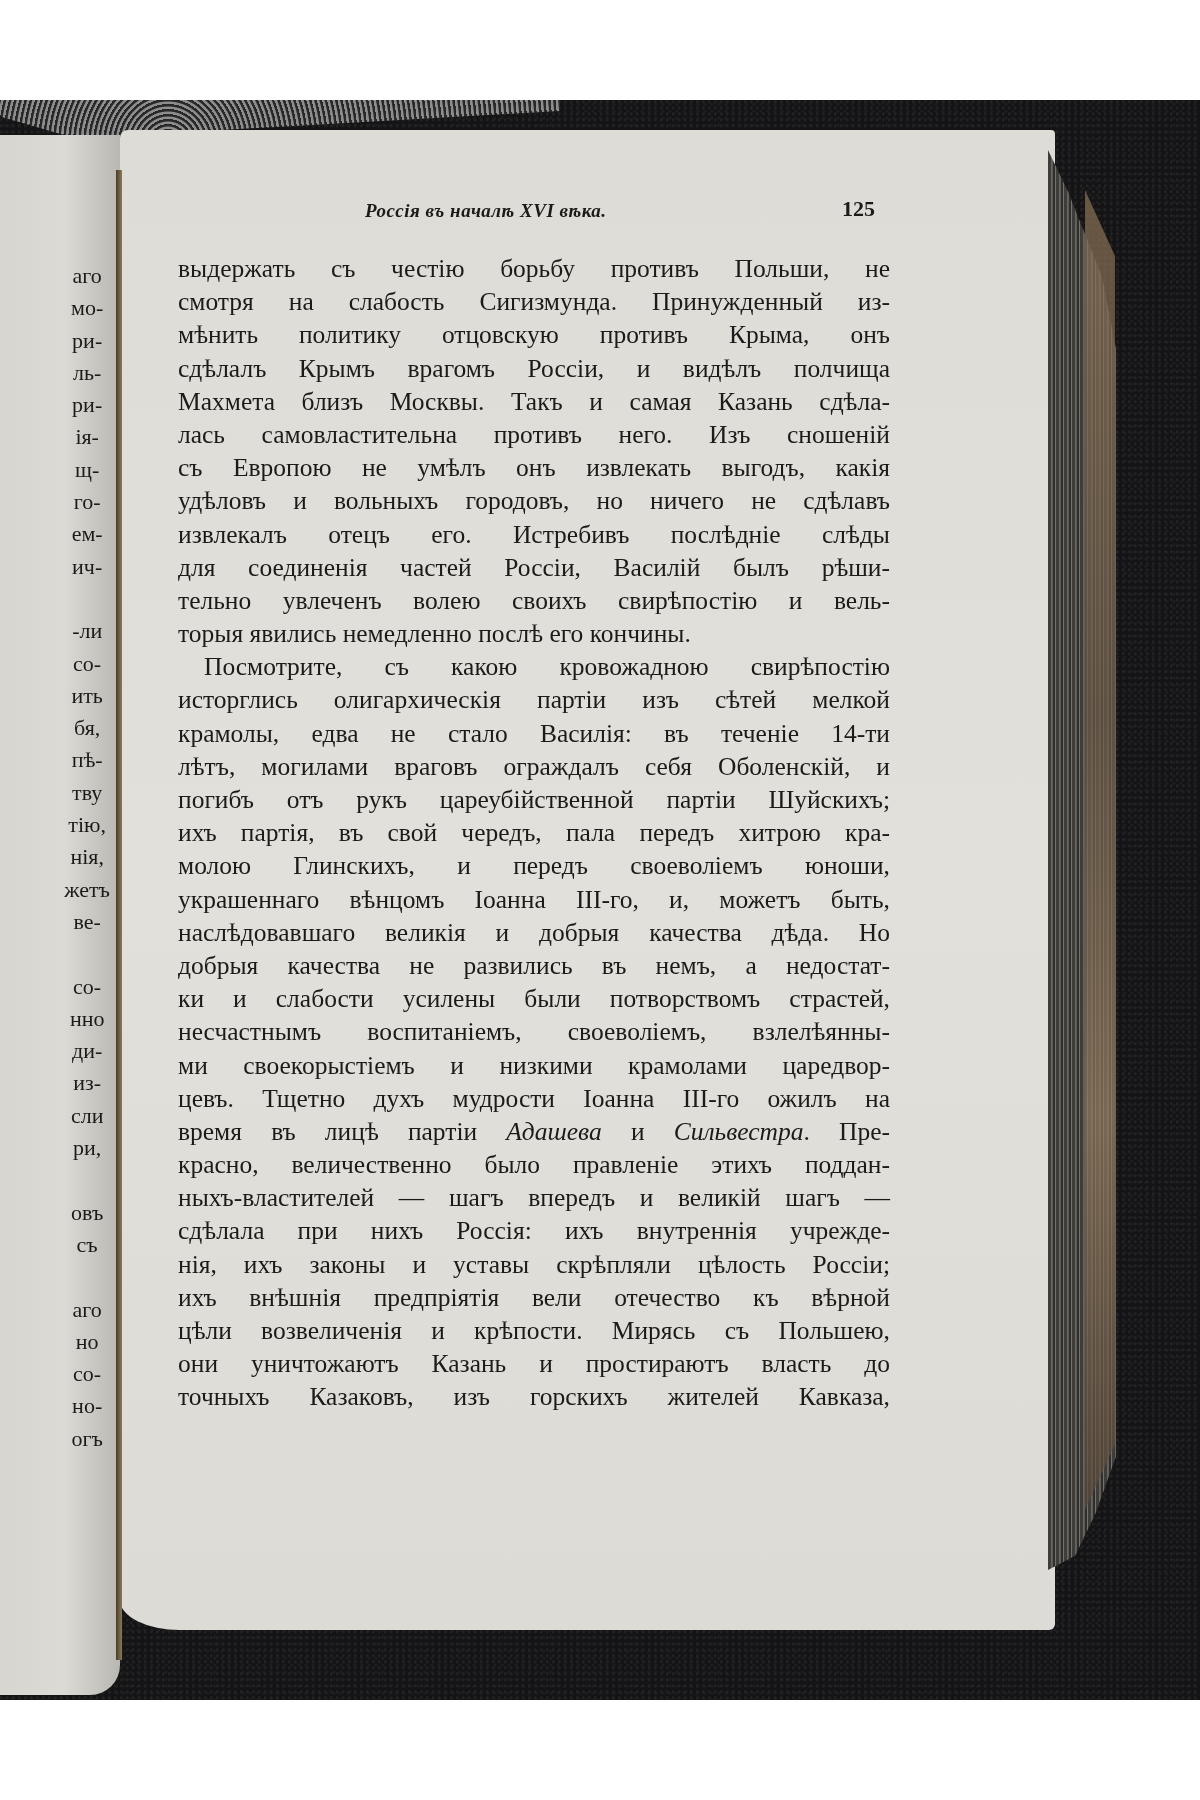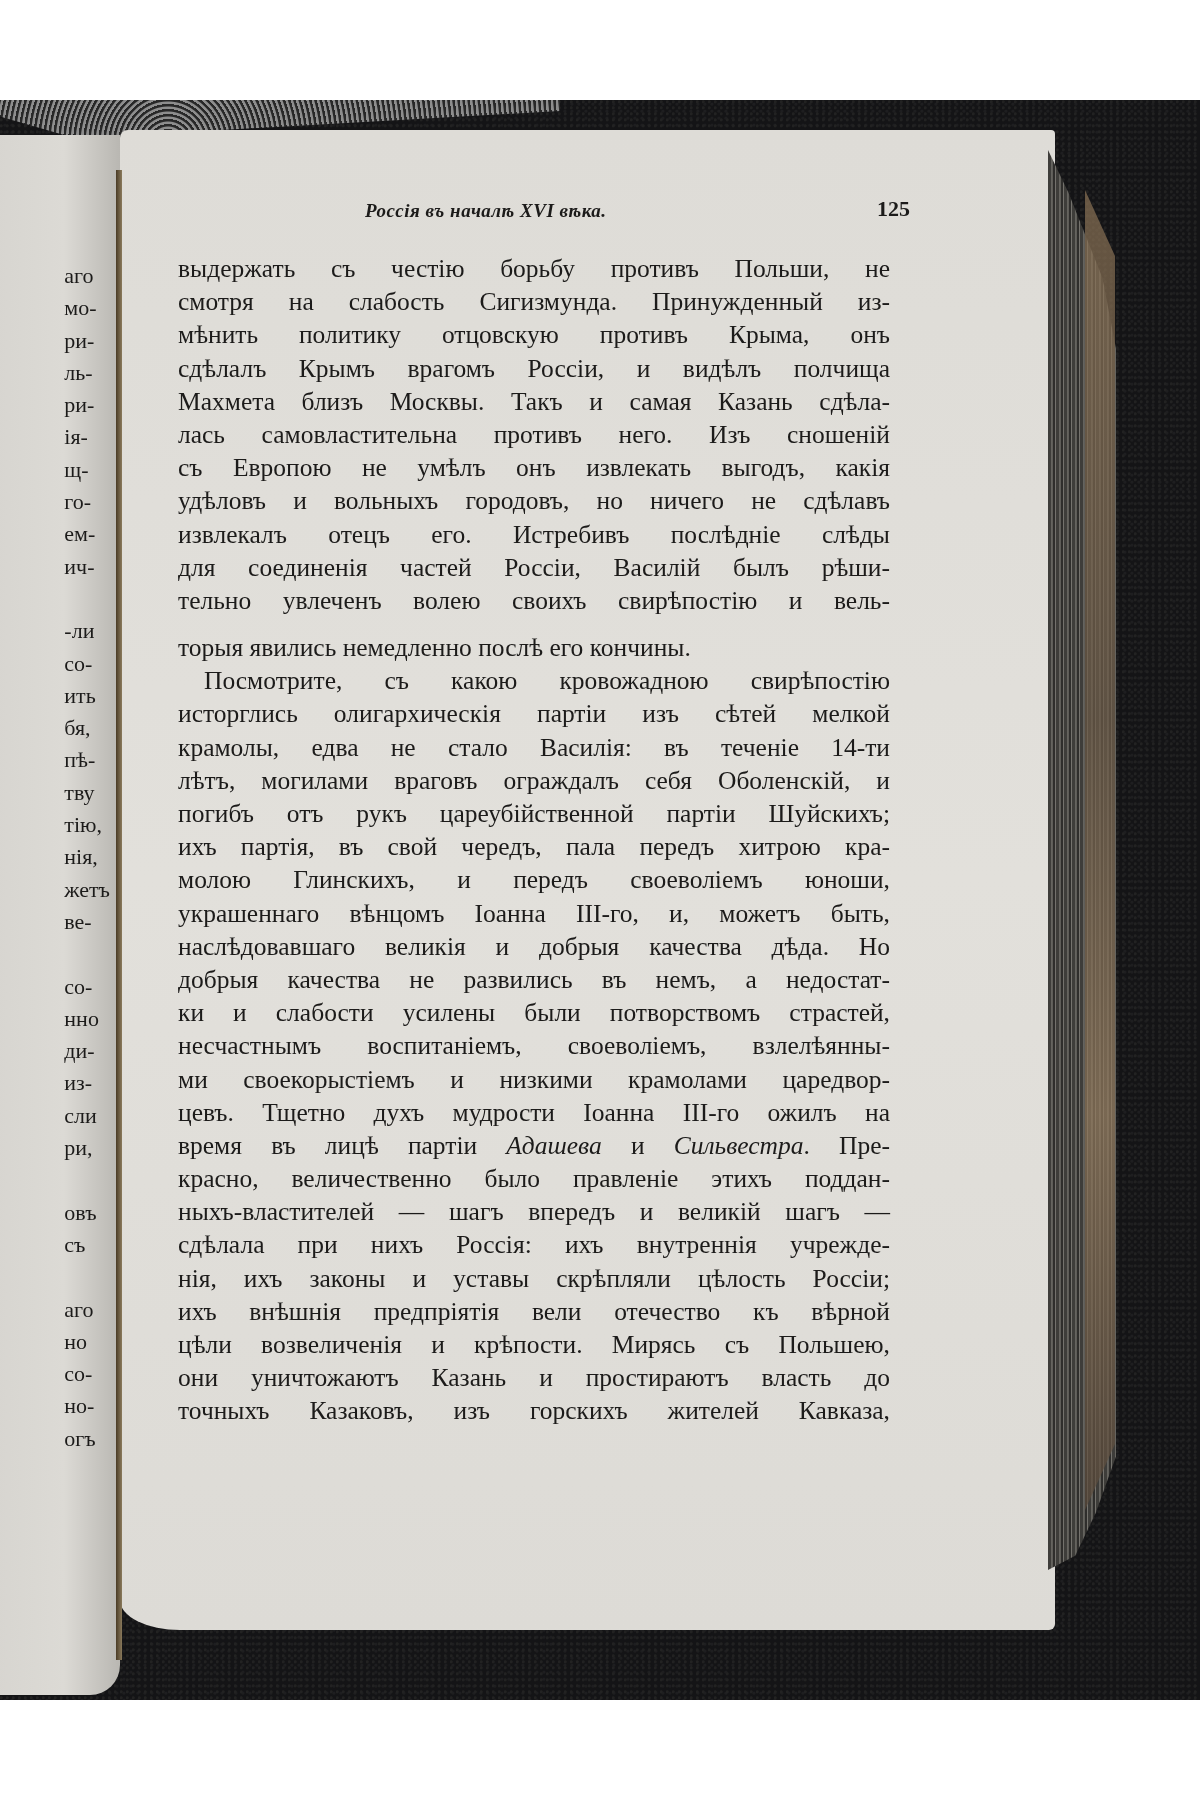--- a/index.html
+++ b/index.html
@@ -20,29 +20,29 @@
     border-radius: 8px 4px 6px 60px / 8px 4px 6px 30px; }
   .edges { position:absolute; left:1048px; top:50px; width:68px; height:1420px;
     background: repeating-linear-gradient(90deg, #3e3d3a 0 3px, #8d8b84 4px, #2f2e2c 5px 7px, #b9b6ae 8px);
     clip-path: polygon(0 0, 30% 3%, 55% 6%, 80% 9%, 100% 14%, 100% 92%, 70% 96%, 40% 99%, 0 100%); }
   .edge-tint { position:absolute; left:1085px; top:90px; width:30px; height:1320px;
     background: linear-gradient(180deg, #8b7356, #6b5a47 40%, #927a5d 70%, #5a4a3b); opacity:.7;
     clip-path: polygon(0 0, 100% 5%, 100% 95%, 0 100%); }
 
   .serif { font-family: "Liberation Serif", "DejaVu Serif", serif; color:#1c1b1a; }
   .running-head { position:absolute; left:365px; top:200px; font-style:italic; font-weight:bold; font-size:19px; letter-spacing:0.5px; }
-  .page-number { position:absolute; left:842px; top:196px; font-size:22px; font-weight:bold;margin-left:35px; }
+  .page-number { position:absolute; left:842px; top:196px; font-size:22px; font-weight:bold; }
 
   .body { position:absolute; left:178px; top:252px; width:712px; }
   .line { height:33.2px; font-size:25.5px; line-height:33.2px; white-space:nowrap; text-align:justify; text-align-last:justify; }
-  .line.last { text-align-last:left;margin-top:14px; }
+  .line.last { text-align-last:left; }
   .line.indent { padding-left:26px; }
   .it { font-style:italic; }
 
-  .left-col { position:absolute; right:1090px; top:260px; text-align:left;margin-left:44px; }
+  .left-col { position:absolute; right:1090px; top:260px; text-align:center;margin-left:44px; }
   .left-line { font-size:22px; height:32.3px; line-height:32.3px; white-space:nowrap; }
 </style>
 </head>
 <body>
 
 <div class="photo">
   <div class="leather"></div>
   <div class="left-page"></div>
   <div class="right-page"></div>
   <div class="gutter"></div>

